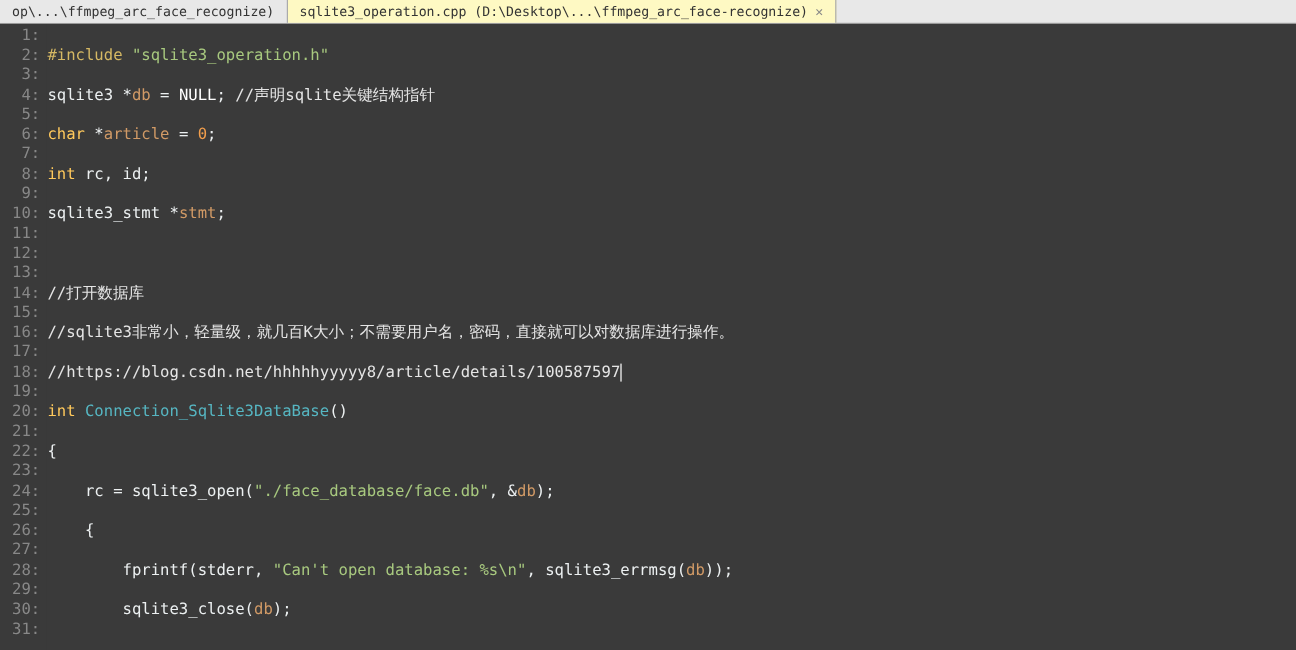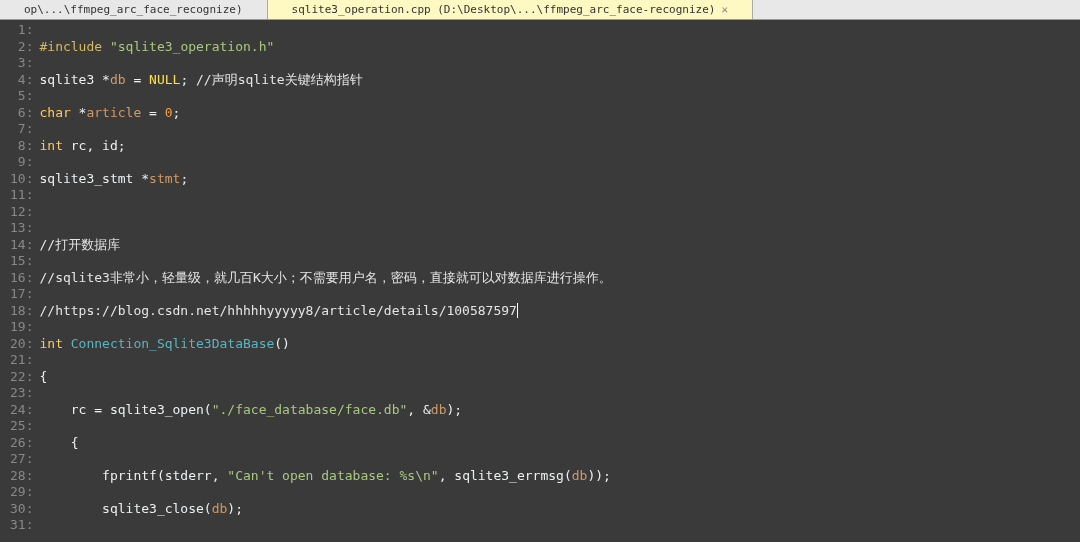--- a/index.html
+++ b/index.html
@@ -10,21 +10,21 @@
       color: #ecf0f1;
       overflow: hidden;
     }
     .tabs {
       display: flex;
       background: #e8e8e8;
       border-bottom: 1px solid #999;
       height: 20px;
     }
     .tab {
-      padding: 2px 24px;
+      padding: 2px 10px;
       border-right: 1px solid #aaa;
       background: #e8e8e8;
       color: #333;
       font-size: 11px;
       display: flex;
       align-items: center;
       cursor: pointer;
     }
     .tab.active {
       background: #fef9c3;
@@ -55,21 +55,21 @@
       white-space: pre;
       flex: 1;
     }
     .line { display: block; }
     .kw { color: #ffc95c; }
     .str { color: #a8c97f; }
     .num { color: #f29e4c; }
     .com { color: #e5e5e5; }
     .pp { color: #d6b964; }
     .tok { color: #ecf0f1; }
-    .const { color: #fde047; }
+    .const { color: #ffffff; }
     .fn { color: #56b6c2; }
     .op { color: #d19a66; }
     .cursor { border-left: 1px solid #fff; }
   </style>
 </head>
 <body>
 
 <div class="tabs">
   <div class="tab">
     <span>op\...\ffmpeg_arc_face_recognize)</span>

